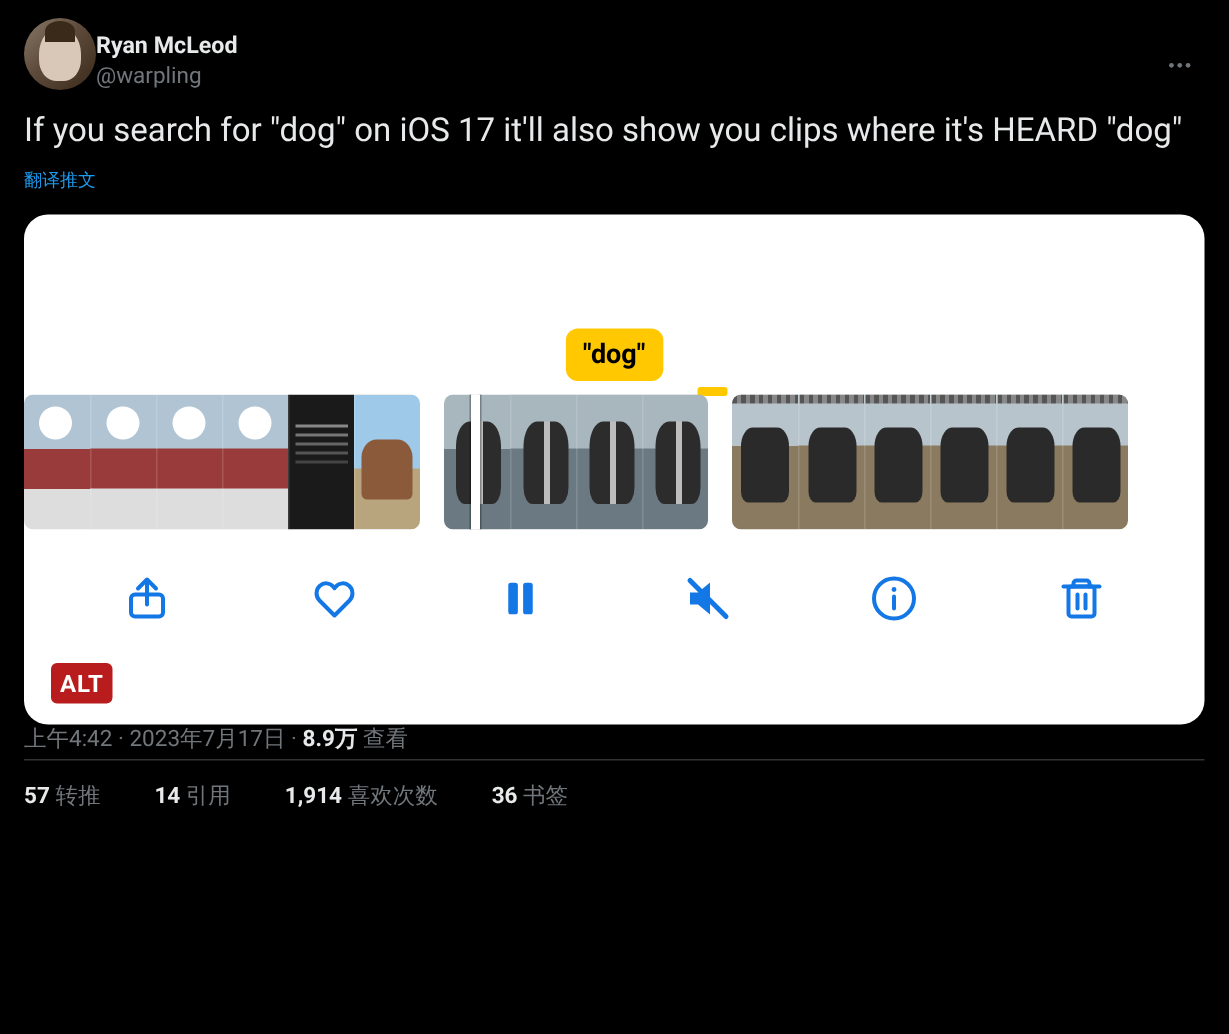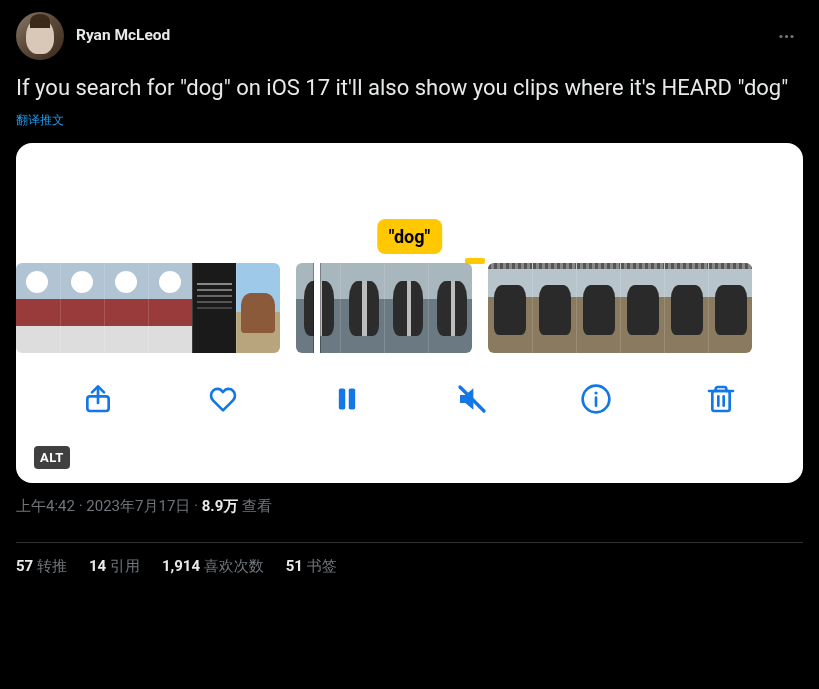--- a/index.html
+++ b/index.html
@@ -9,22 +9,21 @@
     color: #e7e9ea;
     width: 819px;
     height: 689px;
     overflow: hidden;
   }
   .tweet {
     padding: 12px 16px 0 16px;
   }
   .tweet-header {
     display: flex;
-    align-items: center;
-    gap: 12px;
+    align-items: flex-end;
     margin-bottom: 14px;
   }
   .avatar {
     width: 48px;
     height: 48px;
     border-radius: 50%;
     background: linear-gradient(135deg, #8a7a6a 0%, #5d4a3a 45%, #3a2a1a 100%);
     flex-shrink: 0;
     position: relative;
     overflow: hidden;
@@ -196,56 +195,56 @@
     justify-content: center;
     cursor: pointer;
   }
   .tb-btn svg { width: 32px; height: 32px; }
   .tb-btn.pause svg { width: 28px; height: 32px; }
 
   .alt-badge {
     position: absolute;
     left: 18px;
     bottom: 14px;
-    background: #404040;
+    background: #b91c1c;
     color: #fff;
     font-weight: 700;
-    font-size: 13px;
+    font-size: 16px;
     letter-spacing: 0.5px;
     padding: 4px 6px;
     border-radius: 4px;
   }
 
   .meta-row {
     color: #71767b;
     font-size: 15px;
-    margin-top: 14px;
-    padding-bottom: 26px;
+    padding-bottom: 4px;
     border-bottom: 1px solid #2f3336;
   }
   .meta-row .strong { color: #e7e9ea; font-weight: 700; }
 
   .stats-row {
     display: flex;
-    gap: 22px;
+    gap: 36px;
     font-size: 15px;
     color: #71767b;
     padding: 14px 0;
   }
   .stats-row .num { color: #e7e9ea; font-weight: 700; }
 </style>
 </head>
 <body>
 
 <div class="tweet">
 
   <div class="tweet-header">
     <div class="avatar"></div>
     <div class="user-block">
       <div class="display-name">Ryan McLeod</div>
+      <div class="handle">@warpling</div>
     </div>
     <div class="more-btn">
       <svg viewBox="0 0 24 24">
           <circle cx="5" cy="12" r="2"></circle>
           <circle cx="12" cy="12" r="2"></circle>
           <circle cx="19" cy="12" r="2"></circle>
         </svg>
     </div>
   </div>
 
@@ -331,16 +330,16 @@
   </div>
 
   <div class="meta-row">
     <span>上午4:42</span><span> · </span><span>2023年7月17日</span><span> · </span><span class="strong">8.9万</span><span> 查看</span>
   </div>
 
   <div class="stats-row">
     <div><span class="num">57</span><span> 转推</span></div>
     <div><span class="num">14</span><span> 引用</span></div>
     <div><span class="num">1,914</span><span> 喜欢次数</span></div>
-    <div><span class="num">51</span><span> 书签</span></div>
+    <div><span class="num">36</span><span> 书签</span></div>
   </div>
 
 </div>
 
 </body></html>

